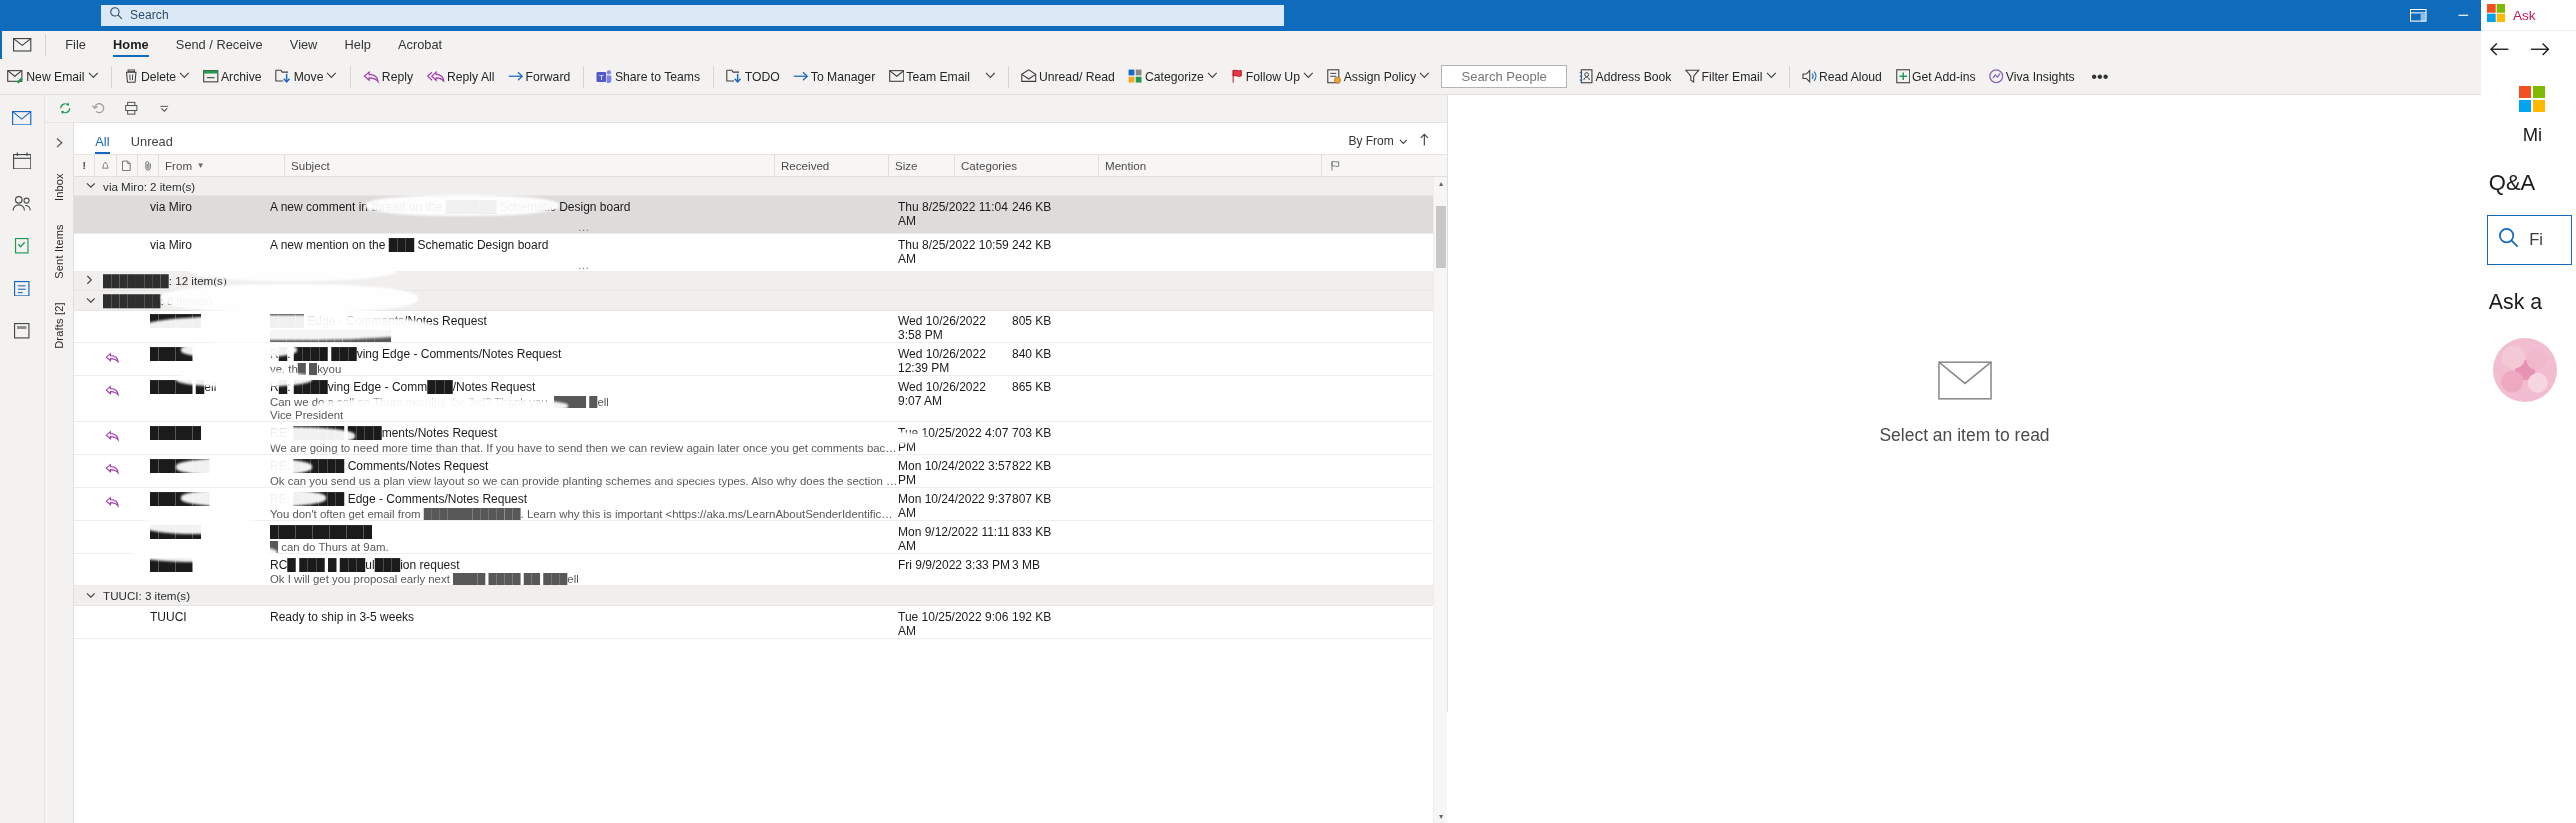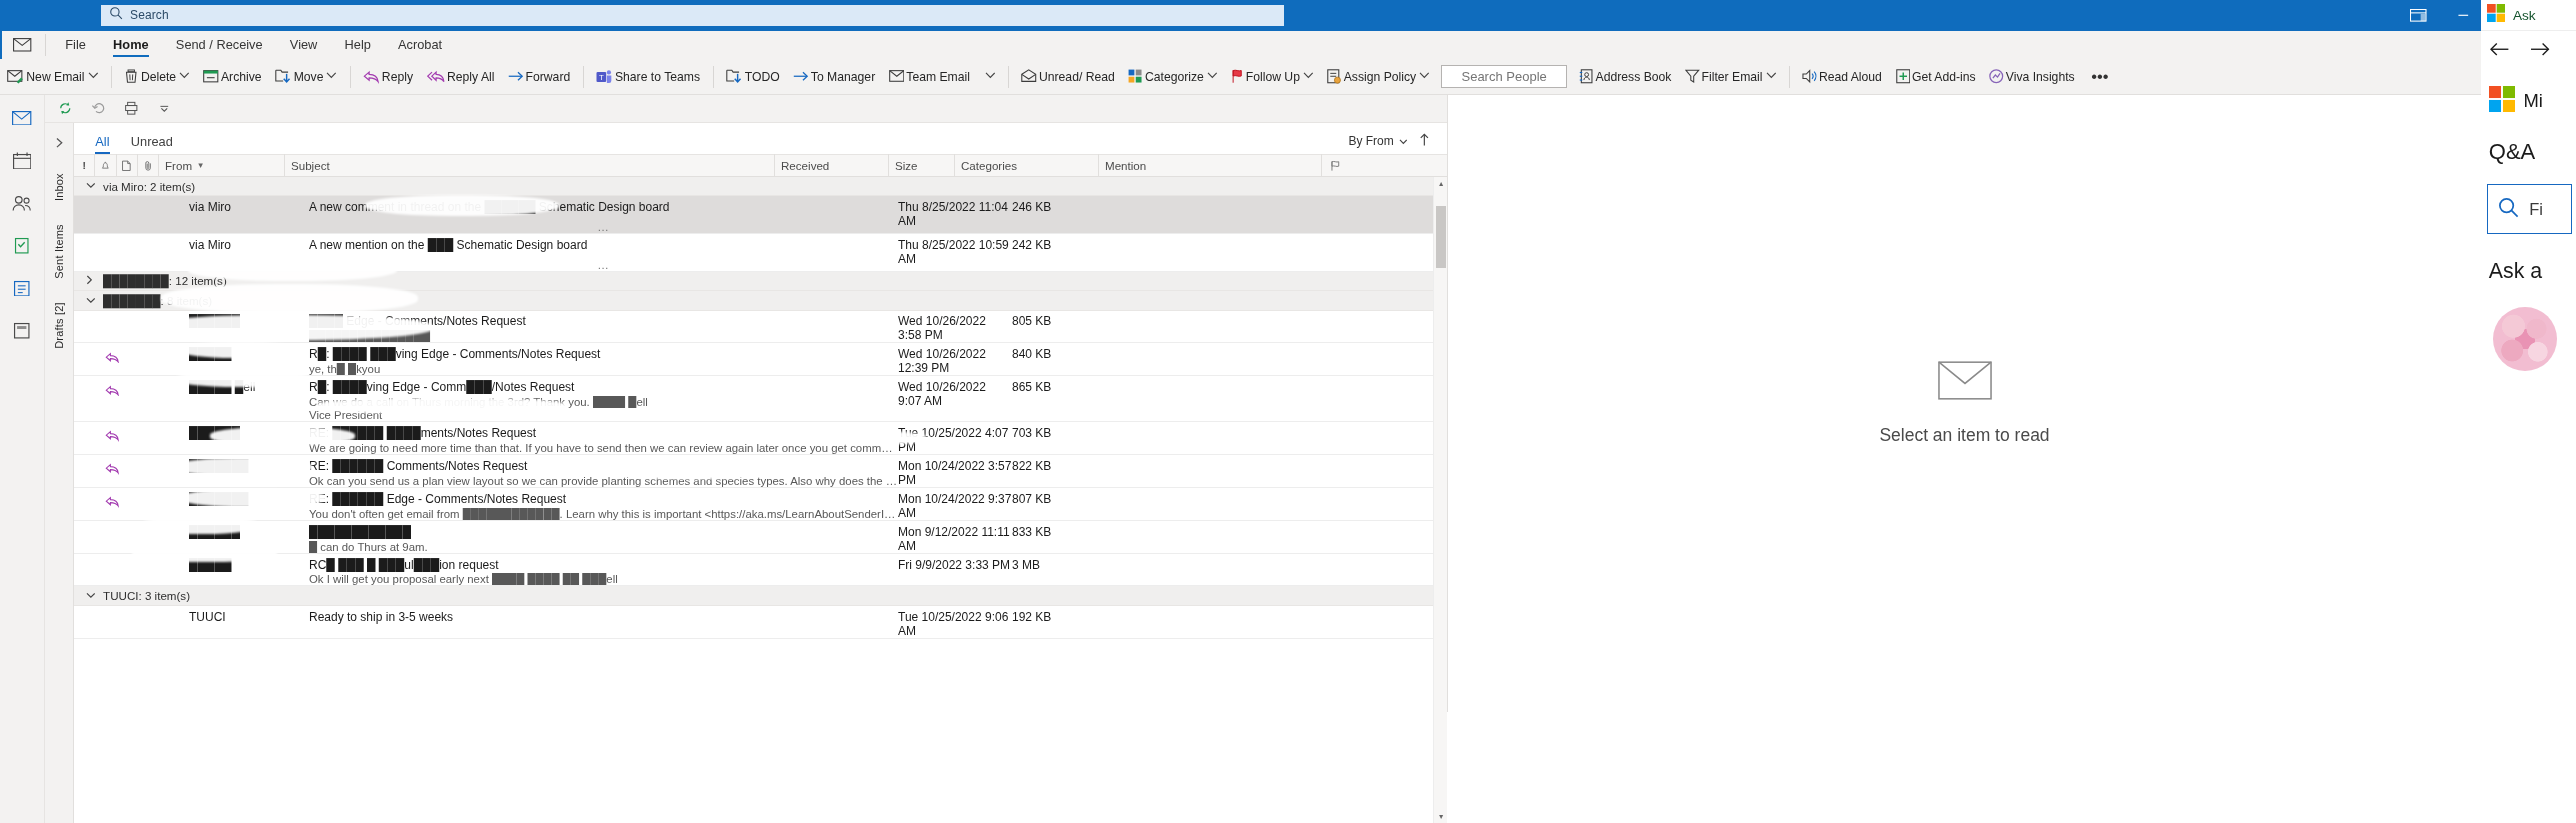--- a/index.html
+++ b/index.html
@@ -159,21 +159,21 @@
   }
   .grp-chev { font-size: 8.7px; color: #444; width: 9.7px; }
 
   .row {
     position: relative; display: flex; align-items: flex-start;
     border-bottom: 1px solid #ededed; background: #fff; cursor: default;
     padding-top: 3.9px; overflow: hidden;
   }
   .row.selected { background: #dedcdb; }
   .r-gutter { width: 76px; flex: 0 0 76px; display: flex; justify-content: center; padding-top: 1.9px; }
-  .r-main { flex: 1 1 auto; display: flex; align-items: flex-start; min-width: 0; margin-left: 39px; }
+  .r-main { flex: 1 1 auto; display: flex; align-items: flex-start; min-width: 0; }
   .r-from { width: 120px; flex: 0 0 120px; font-size: 12px; color: #1b1b1b; padding-right: 5.8px; overflow: hidden; white-space: nowrap; }
   .r-body { flex: 1 1 auto; min-width: 0; }
   .r-subject { font-size: 12px; color: #1b1b1b; white-space: nowrap; overflow: hidden; text-overflow: ellipsis; }
   .r-preview { font-size: 11.4px; color: #585858; white-space: nowrap; overflow: hidden; text-overflow: ellipsis; margin-top: 1.9px; }
   .r-preview2 { font-size: 11.4px; color: #585858; white-space: nowrap; overflow: hidden; margin-top: 1px; }
   .r-received { width: 114px; flex: 0 0 114px; font-size: 12px; color: #1b1b1b; }
   .r-size { width: 66px; flex: 0 0 66px; font-size: 12px; color: #1b1b1b; }
   .r-tail { width: 369px; flex: 0 0 369px; }
   .r-dots { font-size: 11.6px; color: #777; letter-spacing: 1px; }
 
@@ -202,28 +202,28 @@
 
   
   .addin {
     position: absolute; top: 0; left: 2481px; width: 95px; height: 823px;
     background: #ffffff; overflow: hidden;
   }
   .ai-head {
     height: 31px; background: #ffffff; display: flex; align-items: center;
     gap: 7.8px; padding-left: 5.8px; border-bottom: 1px solid #eee;
   }
-  .ai-title { font-size: 13.6px; color: #14532d; white-space: nowrap; }
+  .ai-title { font-size: 13.6px; color: #be185d; white-space: nowrap; }
   .ai-nav {
     height: 41px; display: flex; align-items: center; gap: 21.3px; padding-left: 7.8px;
     color: #333; font-size: 15.5px;
   }
   .ai-nav span { cursor: pointer; }
   .ai-brand {
-    display: flex; align-items: center; gap: 8.7px; padding: 13.6px 0 9.7px 7.8px;
+    display: flex; align-items: center; gap: 8.7px; padding: 13.6px 0 9.7px 7.8px; flex-direction: column;
   }
   .ai-brandtext { font-size: 18.4px; color: #1b1b1b; white-space: nowrap; }
   .ai-qa { font-size: 22px; color: #1b1b1b; padding: 13.6px 0 11.6px 7.8px; white-space: nowrap; }
   .ai-searchbox {
     margin: 7.8px 3.9px 0 5.8px; height: 50px; border: 1.9px solid #1668c1;
     display: flex; align-items: center; gap: 8.7px; padding-left: 9.7px;
     background: #fff; cursor: text;
   }
   .ai-searchtext { font-size: 16.5px; color: #3a3a3a; white-space: nowrap; }
   .ai-ask { font-size: 21.3px; color: #1b1b1b; padding: 25px 0 0 7.8px; white-space: nowrap; }

